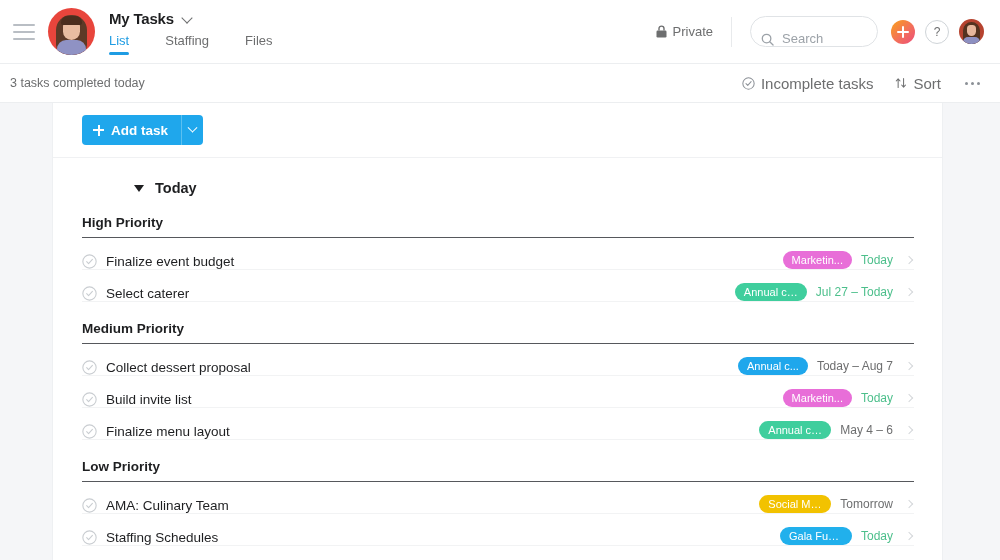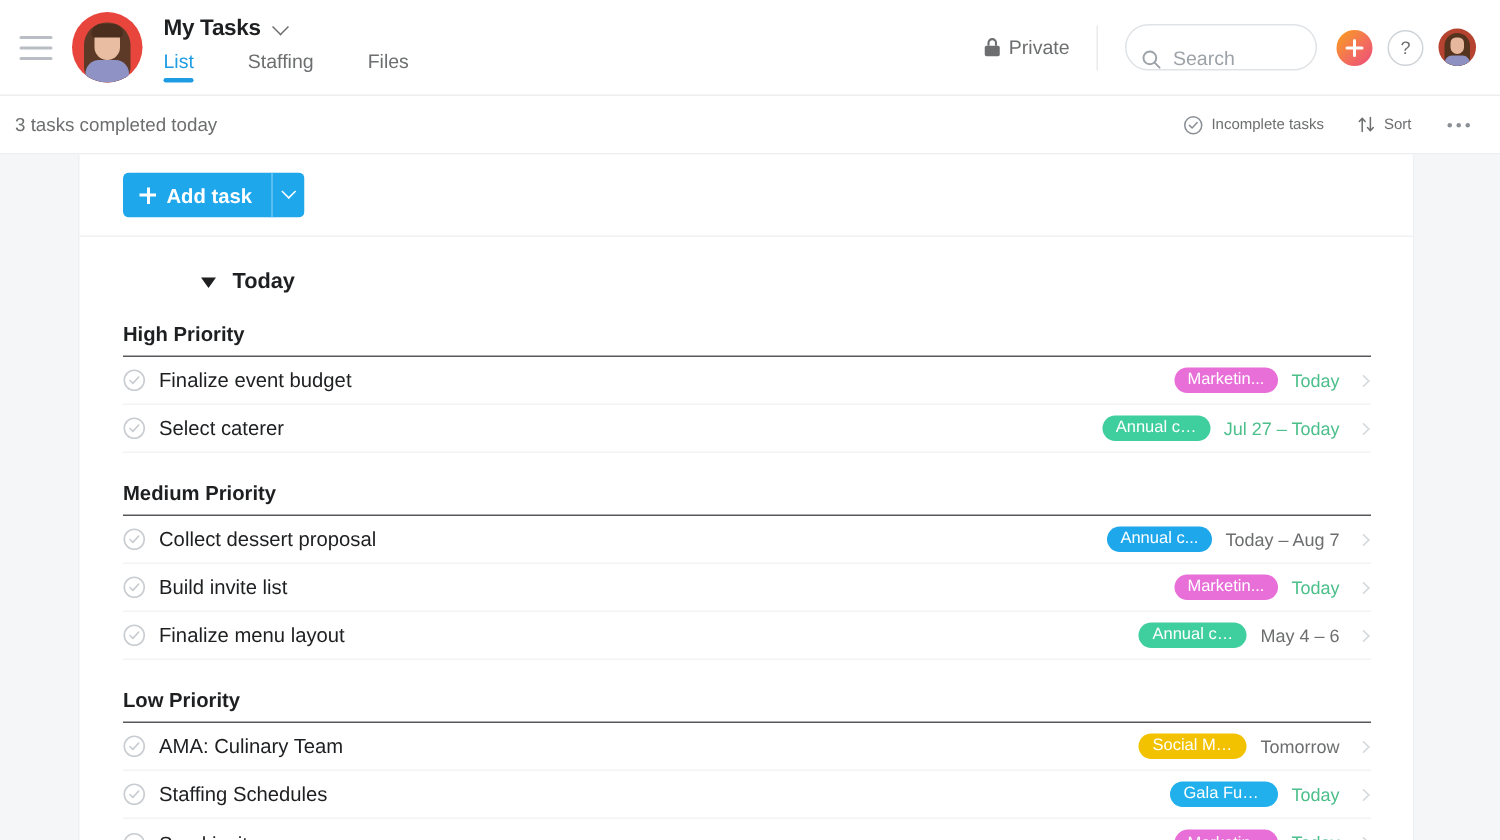--- a/index.html
+++ b/index.html
@@ -236,21 +236,21 @@
   .subbar-right {
     margin-left: auto;
     display: flex;
     align-items: center;
     gap: 22px;
   }
   .sb-item {
     display: flex;
     align-items: center;
     gap: 6px;
-    font-size: 10px;
+    font-size: 15px;
     color: #6d6e6f;
     cursor: pointer;
   }
   .dots {
     display: flex;
     gap: 3px;
     cursor: pointer;
     padding: 4px 2px;
   }
   .dots i {
@@ -345,21 +345,21 @@
     font-weight: bold;
     color: #1e1f21;
     margin: 19px 28px 0 29px;
     padding-bottom: 7px;
     border-bottom: 1.6px solid #56585c;
   }
 
   .task-row {
     height: 32px;
     display: flex;
-    align-items: center;
+    align-items: flex-end;
     margin: 0 28px 0 29px;
     border-bottom: 1px solid #f2f3f4;
     cursor: pointer;
   }
   .task-row:last-child { border-bottom: none; }
 
   .check-icon {
     flex: 0 0 auto;
     margin-right: 9px;
     display: block;

